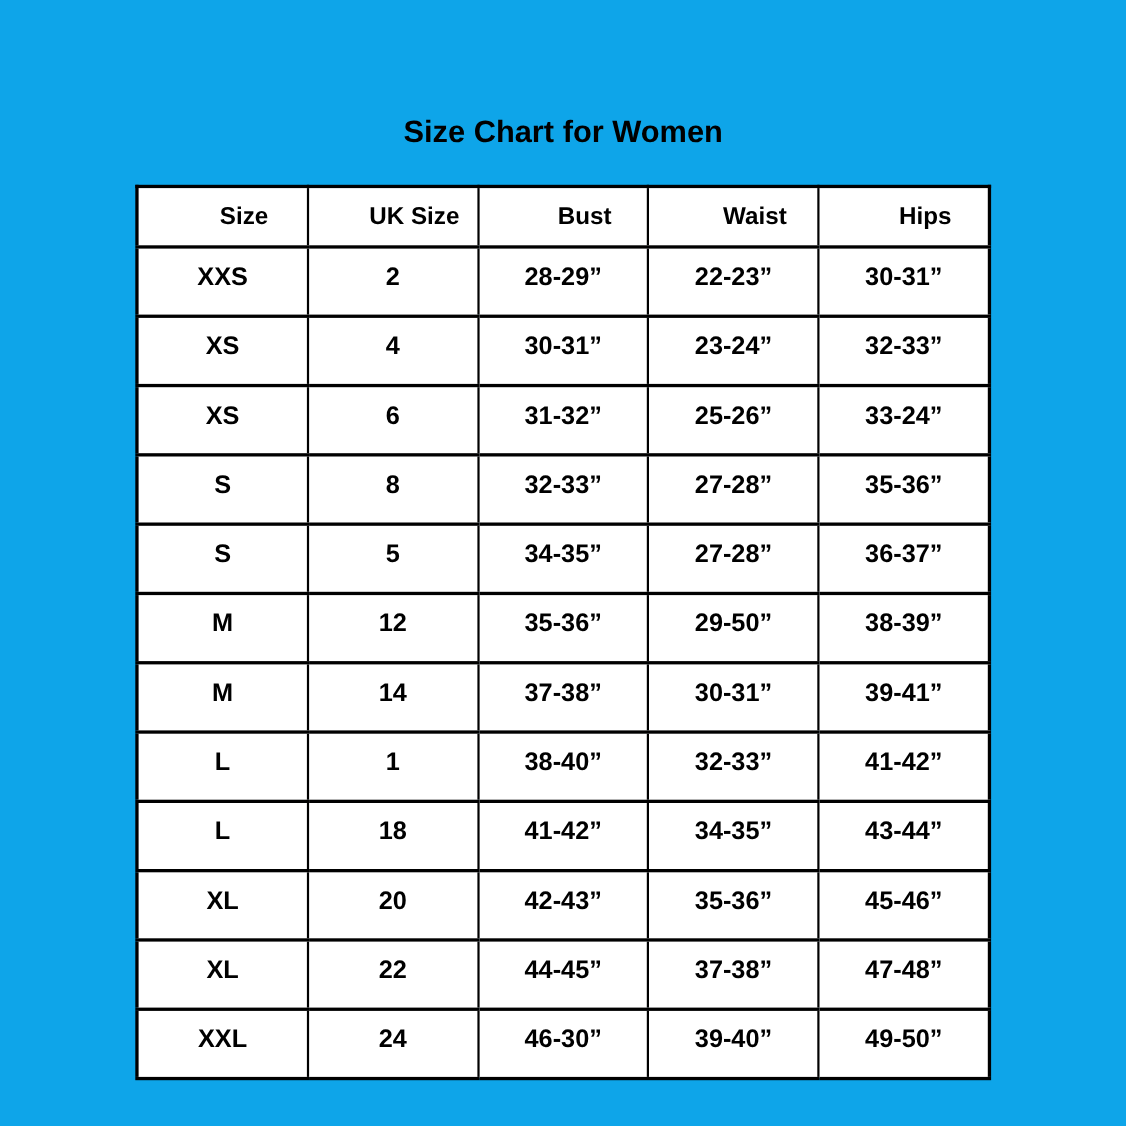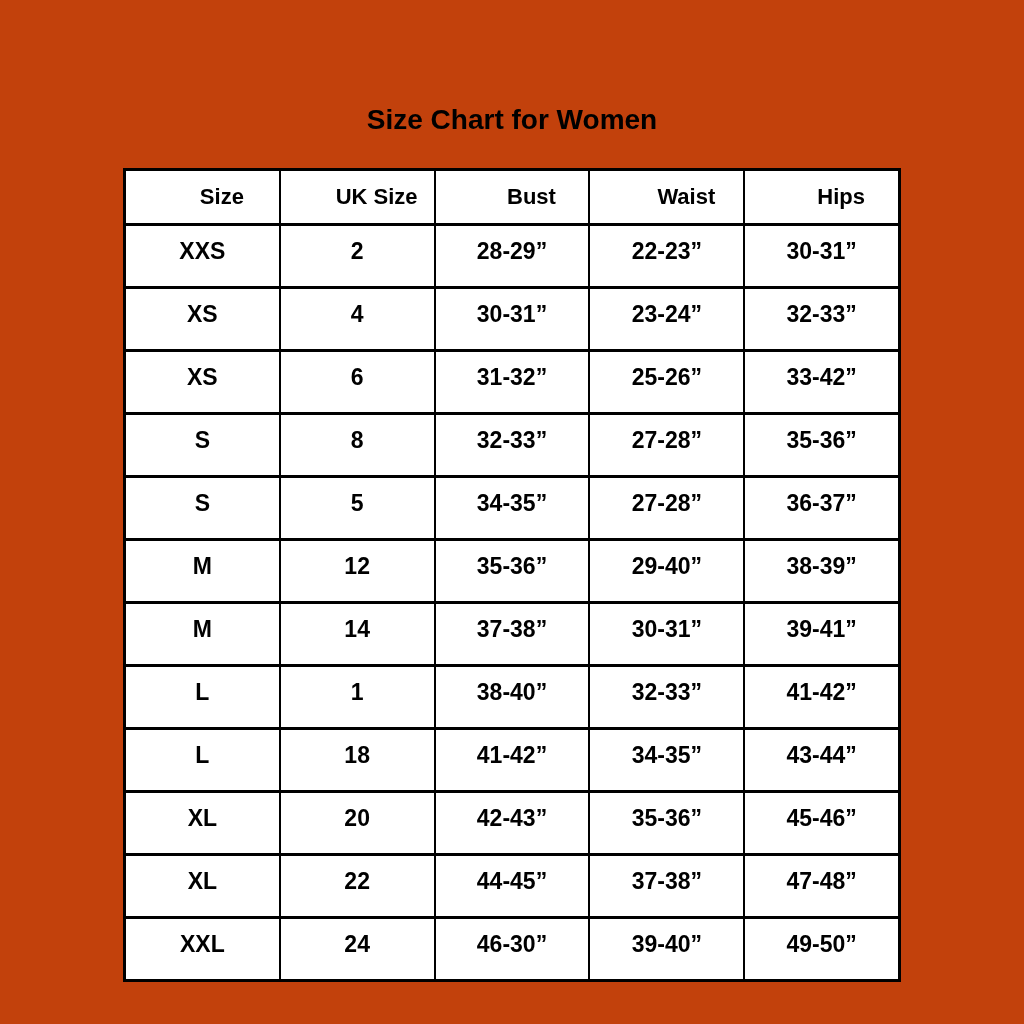--- a/index.html
+++ b/index.html
@@ -4,21 +4,21 @@
 <style>
   html, body {
     margin: 0;
     padding: 0;
     background: #ffffff;
   }
   .canvas {
     position: relative;
     width: 1024px;
     height: 1024px;
-    background: #c2410c;
+    background: #0ea5e9;
     font-family: "Liberation Sans", sans-serif;
     color: #000000;
     overflow: hidden;
   }
   .page-title {
     margin: 0;
     padding-top: 103px;
     text-align: center;
     font-size: 28px;
     font-weight: bold;
@@ -84,41 +84,41 @@
           <td>4</td>
           <td>30-31”</td>
           <td>23-24”</td>
           <td>32-33”</td>
         </tr>
         <tr>
           <td>XS</td>
           <td>6</td>
           <td>31-32”</td>
           <td>25-26”</td>
-          <td>33-42”</td>
+          <td>33-24”</td>
         </tr>
         <tr>
           <td>S</td>
           <td>8</td>
           <td>32-33”</td>
           <td>27-28”</td>
           <td>35-36”</td>
         </tr>
         <tr>
           <td>S</td>
           <td>5</td>
           <td>34-35”</td>
           <td>27-28”</td>
           <td>36-37”</td>
         </tr>
         <tr>
           <td>M</td>
           <td>12</td>
           <td>35-36”</td>
-          <td>29-40”</td>
+          <td>29-50”</td>
           <td>38-39”</td>
         </tr>
         <tr>
           <td>M</td>
           <td>14</td>
           <td>37-38”</td>
           <td>30-31”</td>
           <td>39-41”</td>
         </tr>
         <tr>

